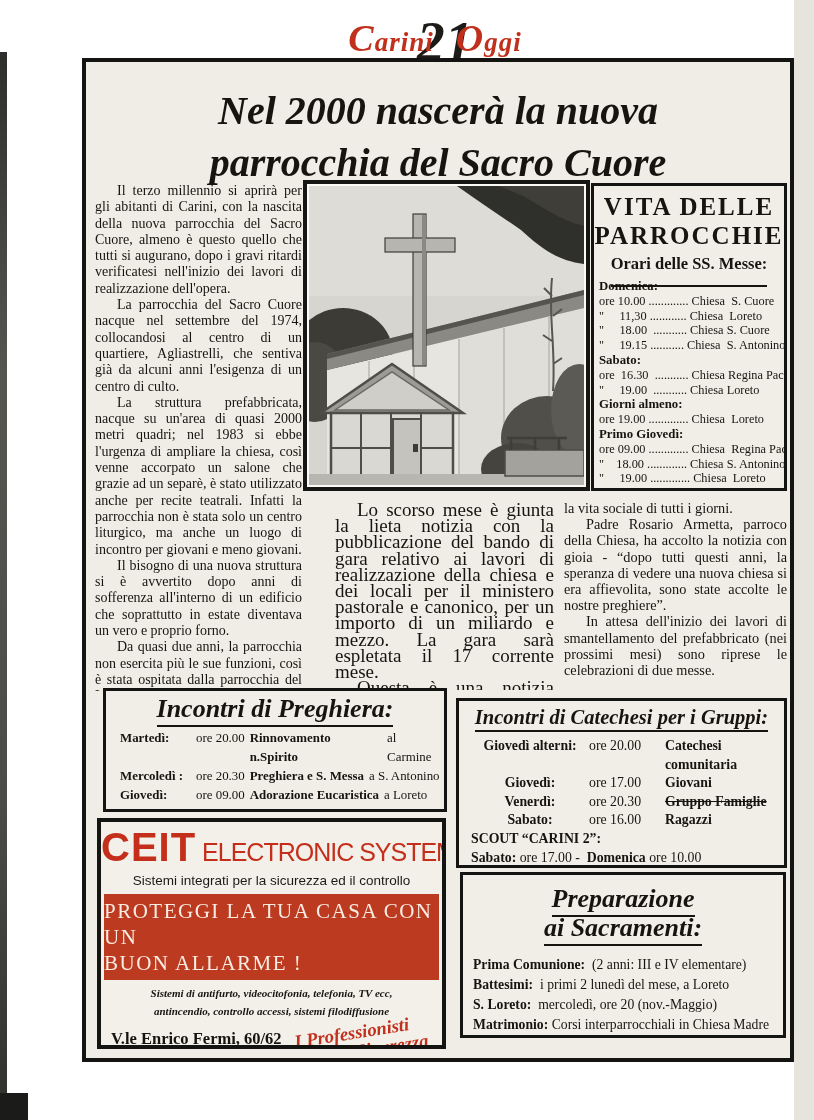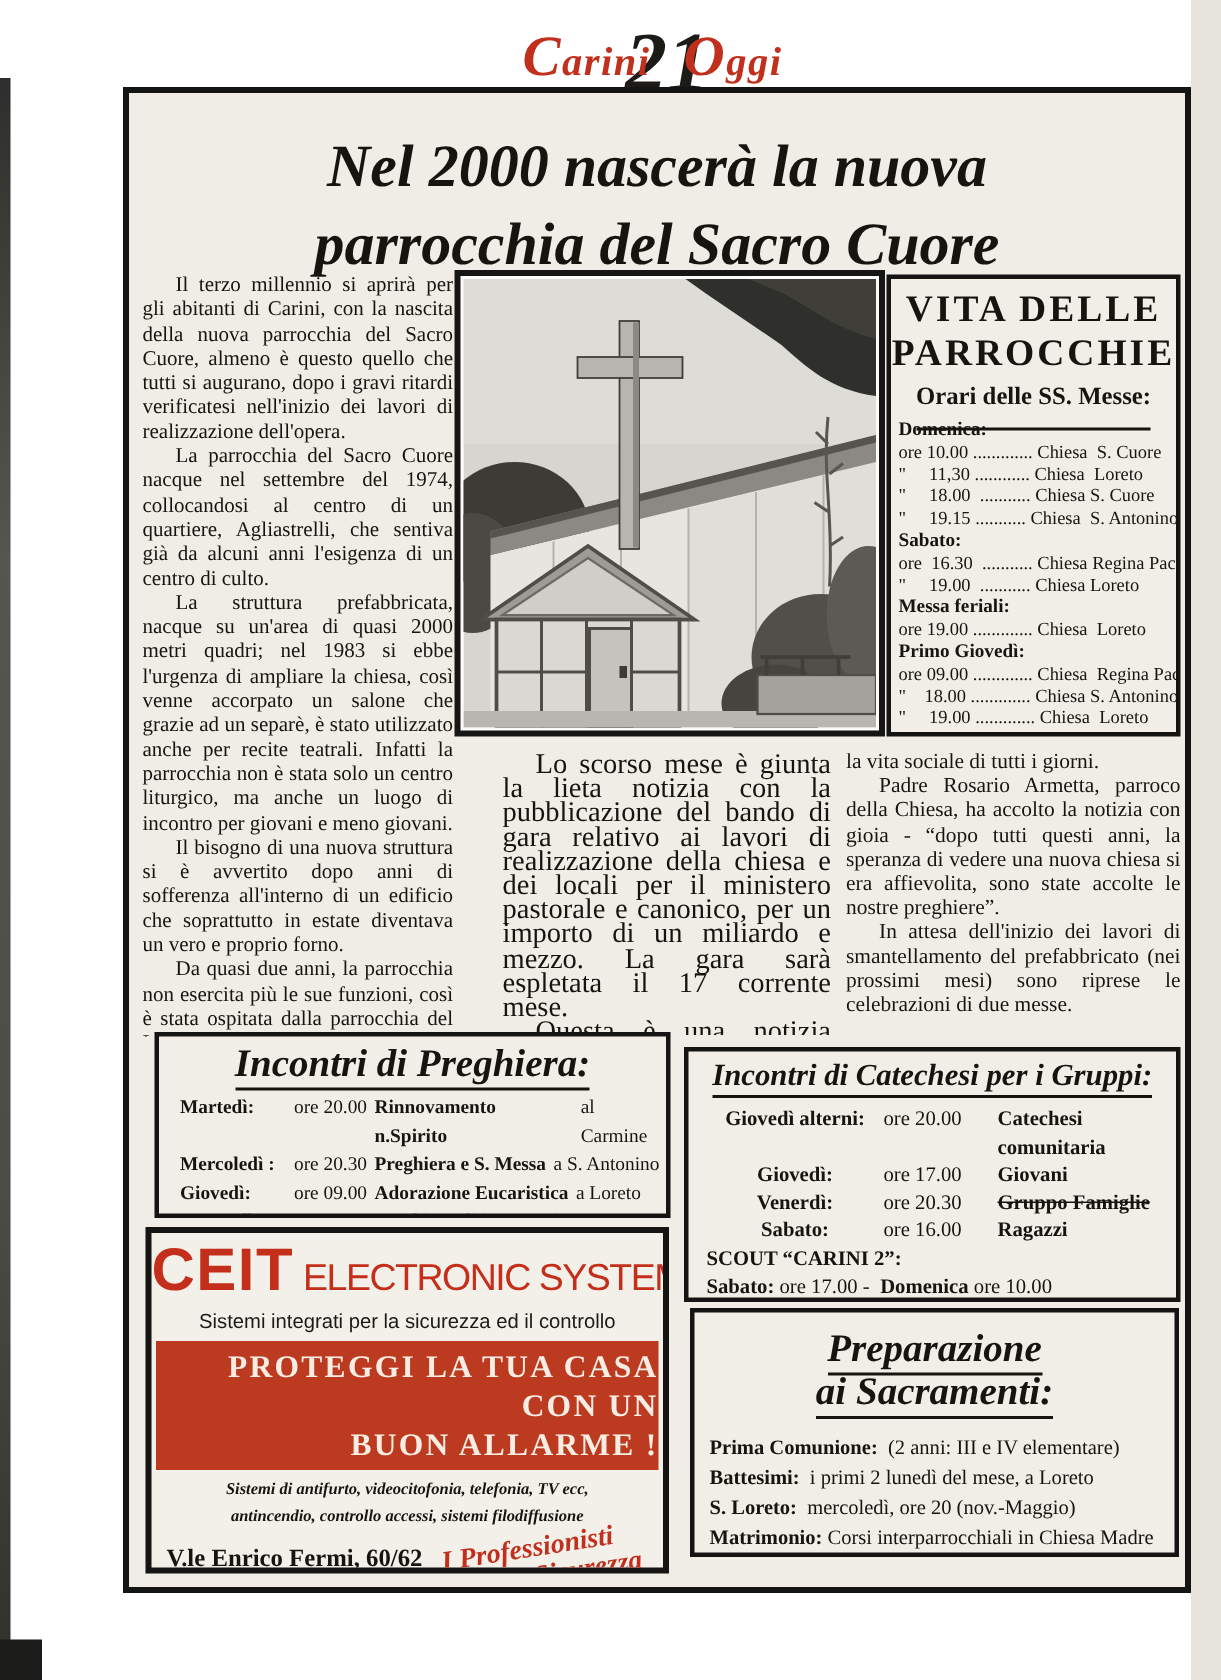--- a/index.html
+++ b/index.html
@@ -80,22 +80,22 @@
   .sc-label{font-weight:bold;}
 
   
   .ceit{left:11px;top:756px;width:349px;height:231px;border:4px solid #141412;background:#f3f0e9;}
   .ceit-brandline{margin-top:5px;text-align:center;white-space:nowrap;
     font-family:"Liberation Sans","DejaVu Sans",sans-serif;color:#c42f1b;line-height:40px;}
   .ceit-brand{font-size:40px;font-weight:bold;letter-spacing:1px;}
   .ceit-brand-rest{font-size:25px;letter-spacing:-1px;}
   .ceit-tagline{margin-top:-3px;text-align:center;font-family:"Liberation Sans","DejaVu Sans",sans-serif;
     font-size:13.5px;line-height:16px;color:#1c1a17;}
-  .ceit-banner{margin:5px 3px 0 3px;background:#bc3a20;color:#f8ece3;text-align:right;
-    font-weight:bold;font-size:21px;line-height:26px;letter-spacing:1.5px;padding:4px 0;}
+  .ceit-banner{margin:5px 3px 0 3px;background:#bc3a20;color:#f8ece3;text-align:left;
+    font-weight:normal;font-size:21px;line-height:26px;letter-spacing:1.5px;padding:4px 0;}
   .ceit-services{margin-top:4px;text-align:center;font-weight:bold;font-style:italic;
     font-size:11px;line-height:18px;}
   .ceit-bottom{position:relative;margin:8px 8px 0 10px;height:66px;}
   .ceit-address{font-weight:bold;font-size:16.5px;line-height:21px;}
   .ceit-slogan{position:absolute;right:6px;top:-4px;transform:rotate(-9deg);color:#c0301d;
     font-weight:bold;font-style:italic;font-size:18.5px;line-height:19px;text-align:center;}
   .ceit-slogan .l2{display:block;margin-left:34px;}
 </style>
 </head>
 <body>
@@ -165,21 +165,21 @@
       <div class="vita-sub"><span>Orari delle SS. Messe:</span></div>
       <div class="vita-list">
         <div class="v-head">Domenica:</div>
         <div class="v-row">ore 10.00 ............. Chiesa  S. Cuore</div>
         <div class="v-row">"     11,30 ............ Chiesa  Loreto</div>
         <div class="v-row">"     18.00  ........... Chiesa S. Cuore</div>
         <div class="v-row">"     19.15 ........... Chiesa  S. Antonino</div>
         <div class="v-head">Sabato:</div>
         <div class="v-row">ore  16.30  ........... Chiesa Regina Pacis</div>
         <div class="v-row">"     19.00  ........... Chiesa Loreto</div>
-        <div class="v-head">Messa feriali:</div>
+        <div class="v-head">Giorni almeno:</div>
         <div class="v-row">ore 19.00 ............. Chiesa  Loreto</div>
         <div class="v-head">Primo Giovedì:</div>
         <div class="v-row">ore 09.00 ............. Chiesa  Regina Pacis</div>
         <div class="v-row">"    18.00 ............. Chiesa S. Antonino</div>
         <div class="v-row">"     19.00 ............. Chiesa  Loreto</div>
       </div>
     </div>
 
     <div class="col col-mid">
       <p>Lo scorso mese è giunta la lieta notizia con la pubblicazione del bando di gara relativo ai lavori di realizzazione della chiesa e dei locali per il ministero pastorale e canonico, per un importo di un miliardo e mezzo. La gara sarà espletata il 17 corrente mese.</p>

